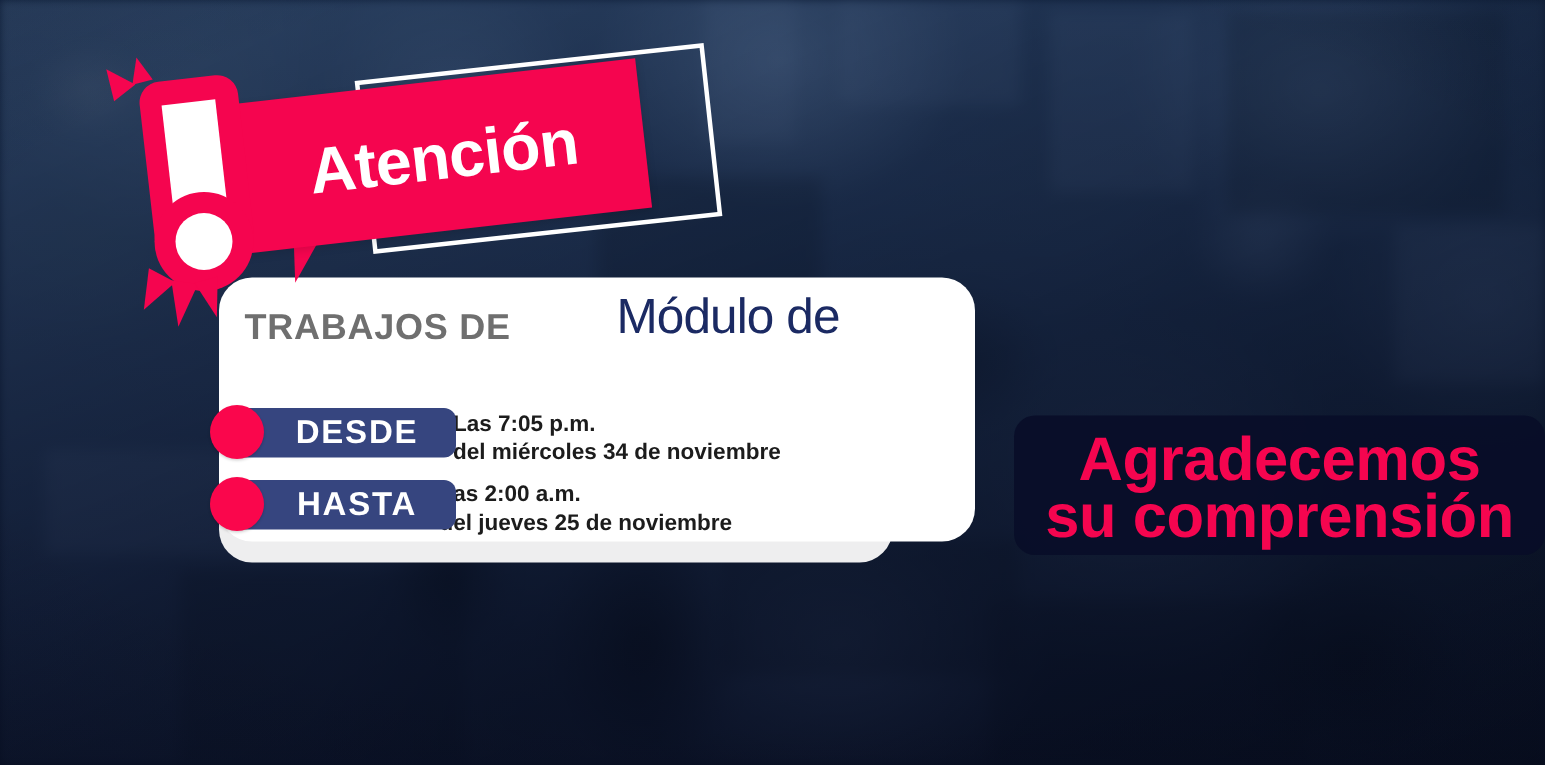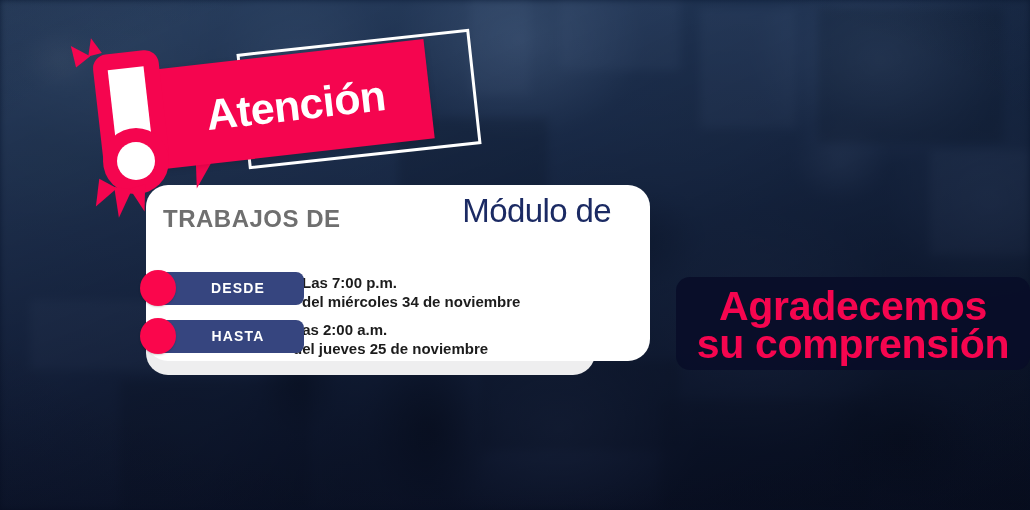--- a/index.html
+++ b/index.html
@@ -71,21 +71,21 @@
   
   .heading{
     position:absolute;left:163px;top:205px;width:250px;
     color:#6f6f6f;font-weight:bold;font-size:24px;line-height:27px;
     letter-spacing:.5px;
   }
   .heading .l1{display:block;}
   .heading .l2{display:block;text-align:center;}
 
   
-  .logo{position:absolute;left:411px;top:194px;width:200px;height:70px;text-align:right;}
+  .logo{position:absolute;left:411px;top:194px;width:200px;height:70px;}
   .logo-top{
     color:#1b2a63;font-size:33px;line-height:33px;font-weight:normal;
     letter-spacing:-.6px;
   }
   .logo-bot{
     position:relative;display:flex;align-items:center;margin-top:2px;
   }
   .logo-arrow{
     width:30px;height:26px;margin-right:1px;flex:0 0 auto;position:relative;top:2px;
   }
@@ -97,21 +97,21 @@
   .pill-row{position:absolute;display:flex;align-items:center;}
   .pr1{left:140px;top:270px;}
   .pr2{left:140px;top:318px;}
   .dot{
     width:36px;height:36px;border-radius:50%;background:#fa064c;
     position:relative;z-index:2;box-shadow:0 1px 2px rgba(0,0,0,.18);
   }
   .pill{
     margin-left:-20px;background:#36457f;color:#ffffff;
     height:33px;display:flex;align-items:center;justify-content:center;
-    border-radius:8px;font-weight:bold;font-size:14px;letter-spacing:1.2px;
+    border-radius:8px;font-weight:bold;font-size:22px;letter-spacing:1.2px;
     padding:0 18px 0 34px;min-width:96px;position:relative;z-index:1;
   }
   .pill-when{
     position:absolute;color:#1c1c1c;font-weight:bold;font-size:15px;line-height:19px;
   }
   .pw1{left:302px;top:273px;}
   .pw2{left:293px;top:320px;}
 
   
   .frame-outline{
@@ -200,21 +200,21 @@
 
   <div class="logo">
     <div class="logo-top">Módulo de</div>
   </div>
 
   <div class="pill-row pr1">
     <span class="dot"></span>
     <span class="pill">DESDE</span>
   </div>
   <div class="pill-when pw1">
-    <div>Las 7:00 p.m.</div>
+    <div>Las 7:05 p.m.</div>
     <div>del miércoles 34 de noviembre</div>
   </div>
 
   <div class="pill-row pr2">
     <span class="dot"></span>
     <span class="pill">HASTA</span>
   </div>
   <div class="pill-when pw2">
     <div>Las 2:00 a.m.</div>
     <div>del jueves 25 de noviembre</div>

